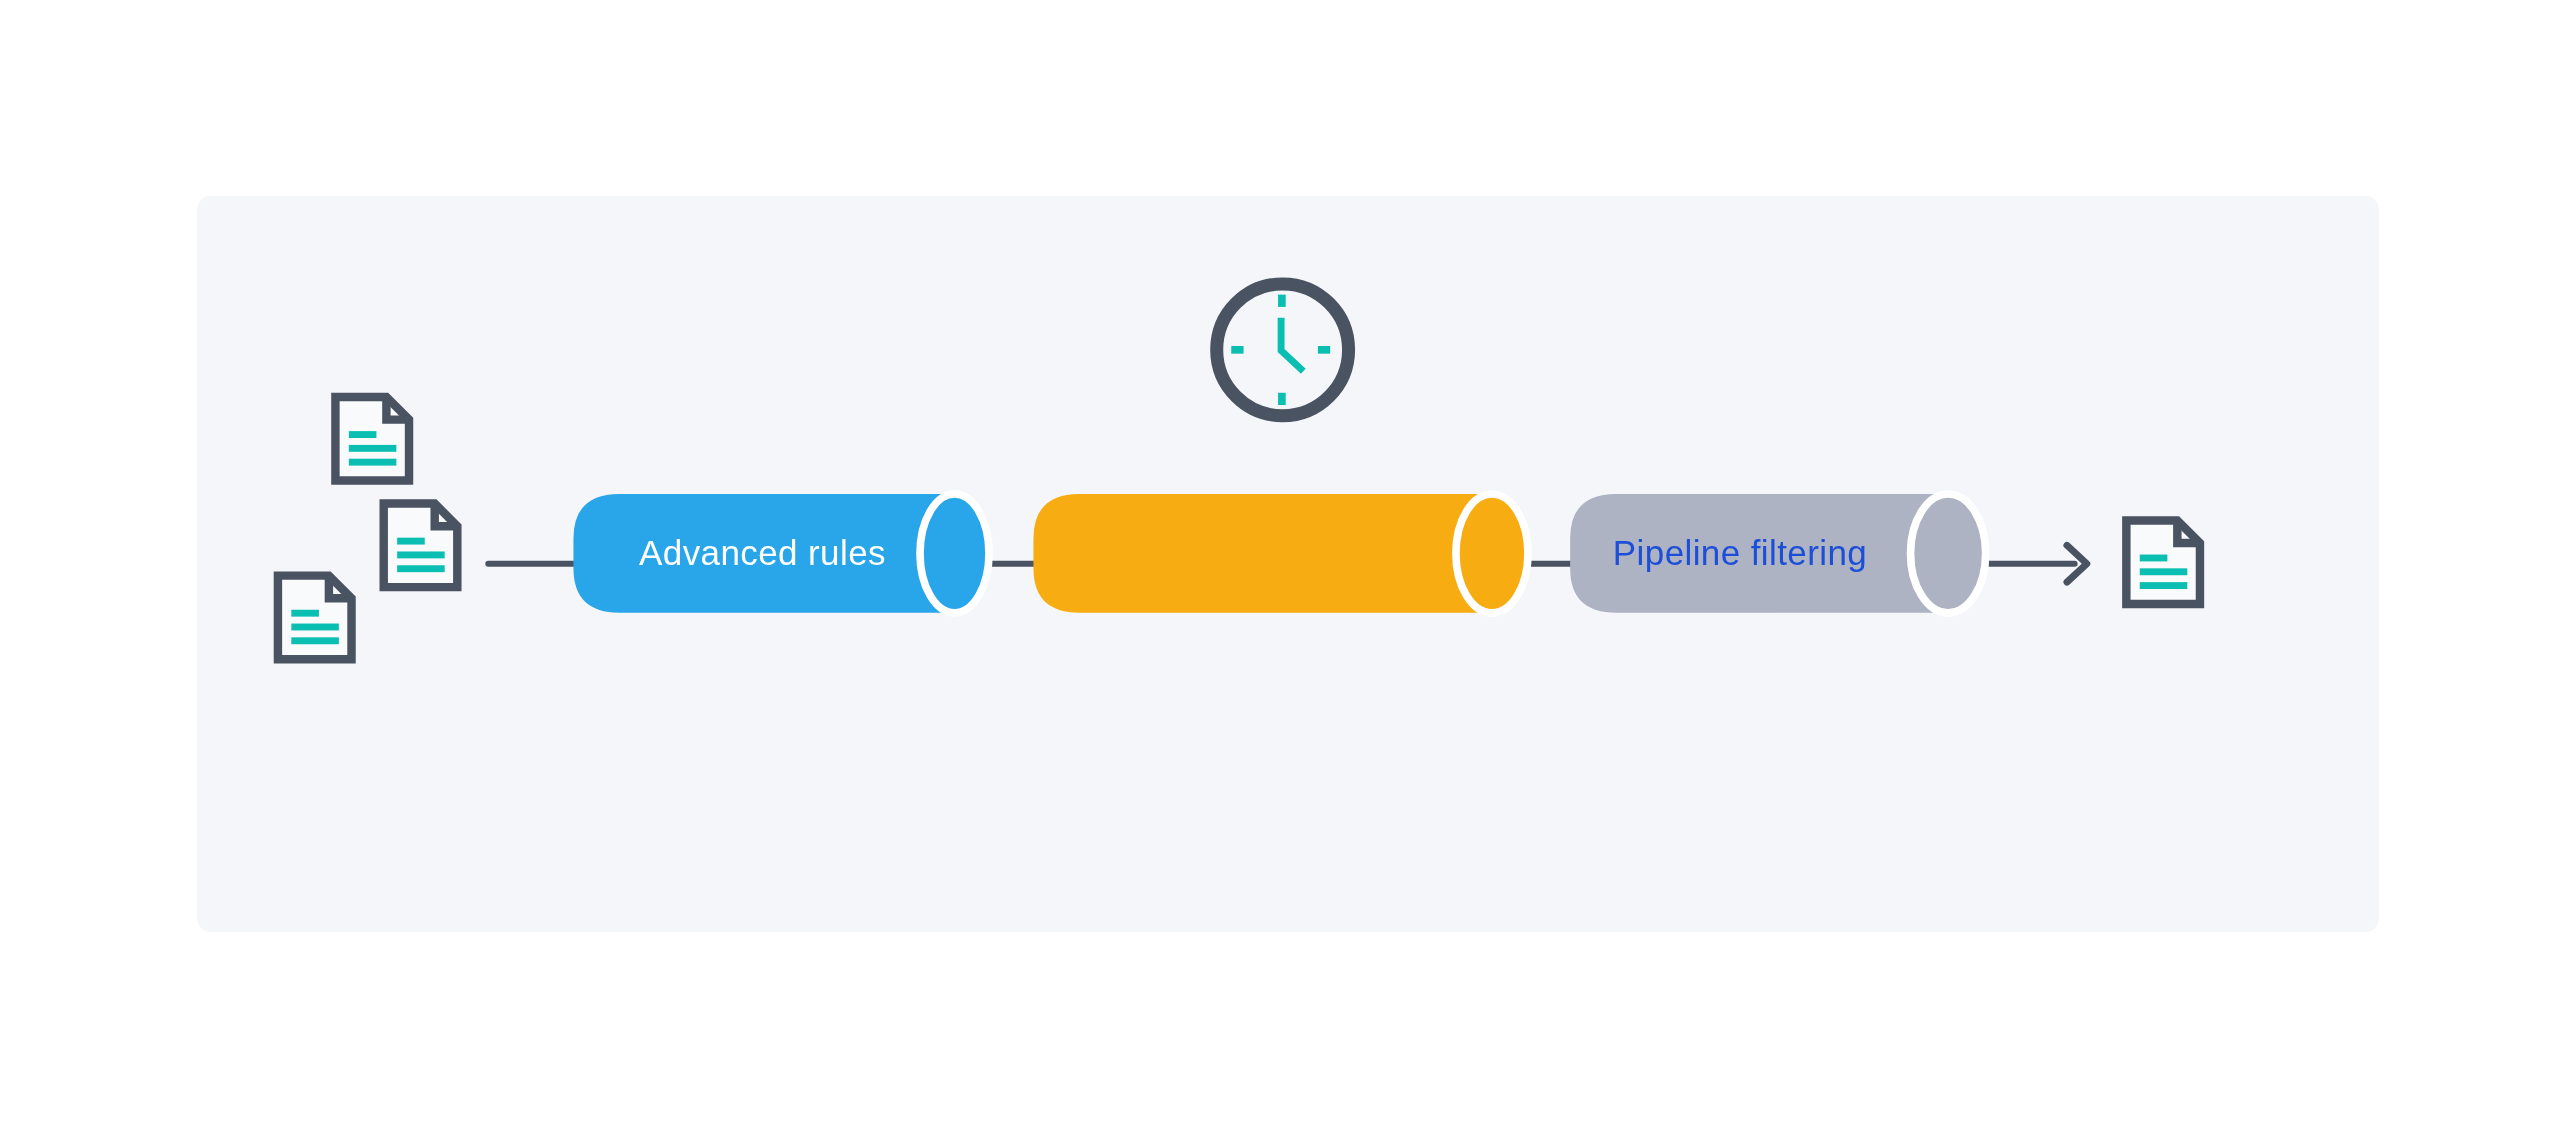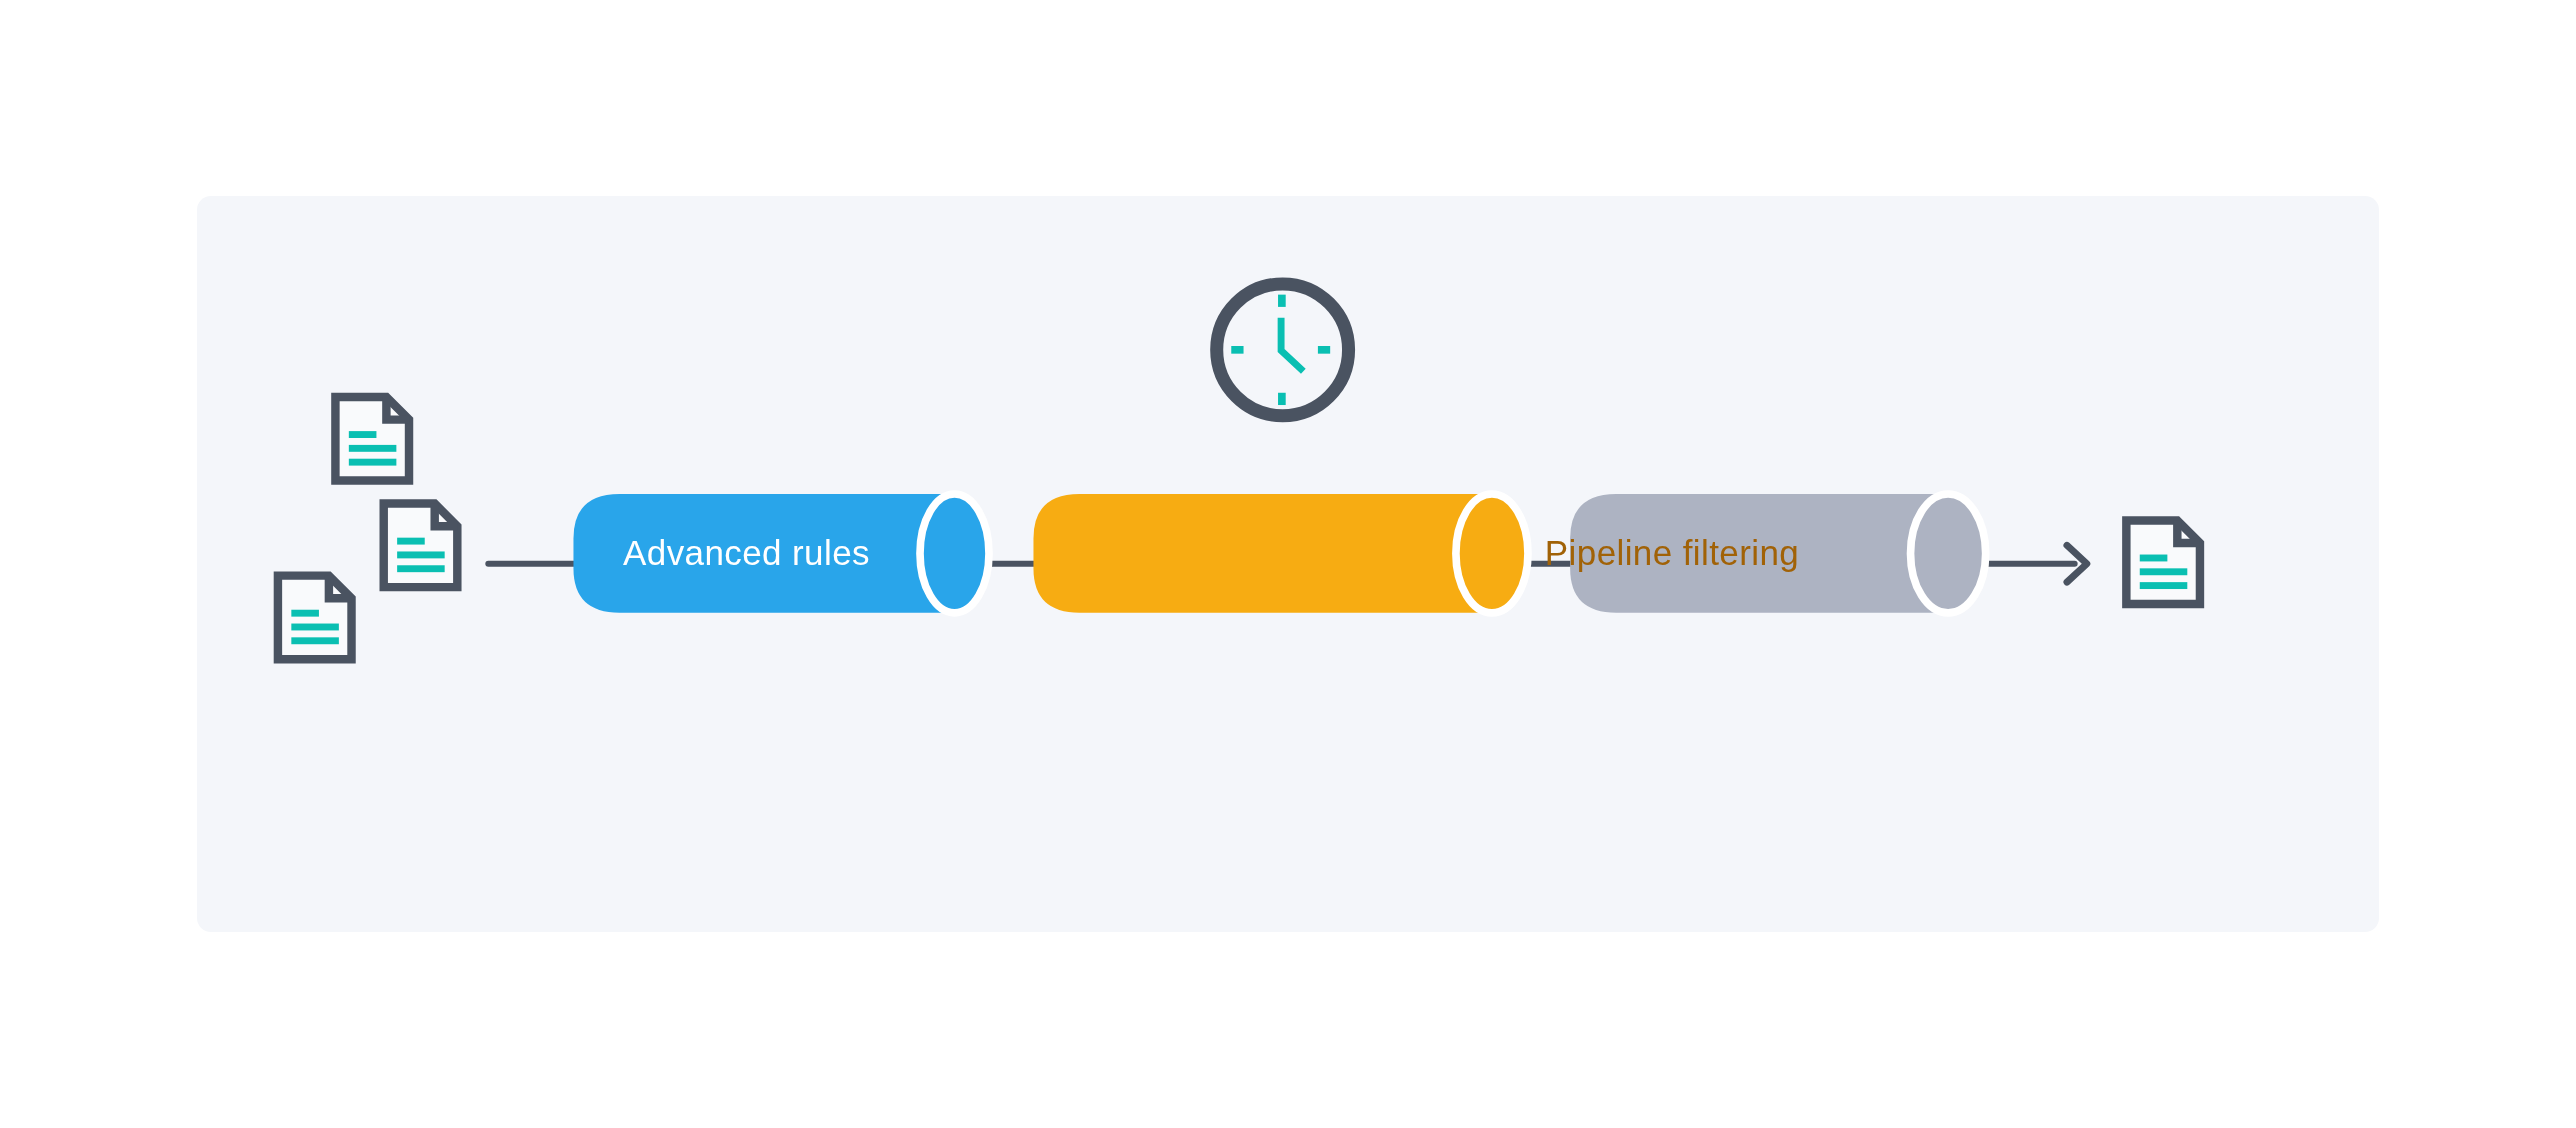--- a/index.html
+++ b/index.html
@@ -28,23 +28,23 @@
     position: absolute;
     top: 534px;
     height: 38px;
     line-height: 38px;
     text-align: center;
     font-size: 35px;
     font-weight: 400;
     letter-spacing: 0.4px;
     white-space: nowrap;
   }
-  .label-0 { left: 573px;  width: 347px; color: #FFFFFF; }
+  .label-0 { left: 573px;  width: 347px; color: #FFFFFF; padding-left: 16px; }
   .label-1 { left: 1033px; width: 422px; color: #38300F; }
-  .label-2 { left: 1502px; width: 340px; color: #a16207; }
+  .label-2 { left: 1570px; width: 340px; color: #1d4ed8; }
 </style>
 </head>
 <body>
 
 <div id="canvas">
   <div id="panel"></div>
 
   <svg id="diagram-svg" viewBox="0 0 3360 1472">
     <defs>
       <g id="doc-icon">

